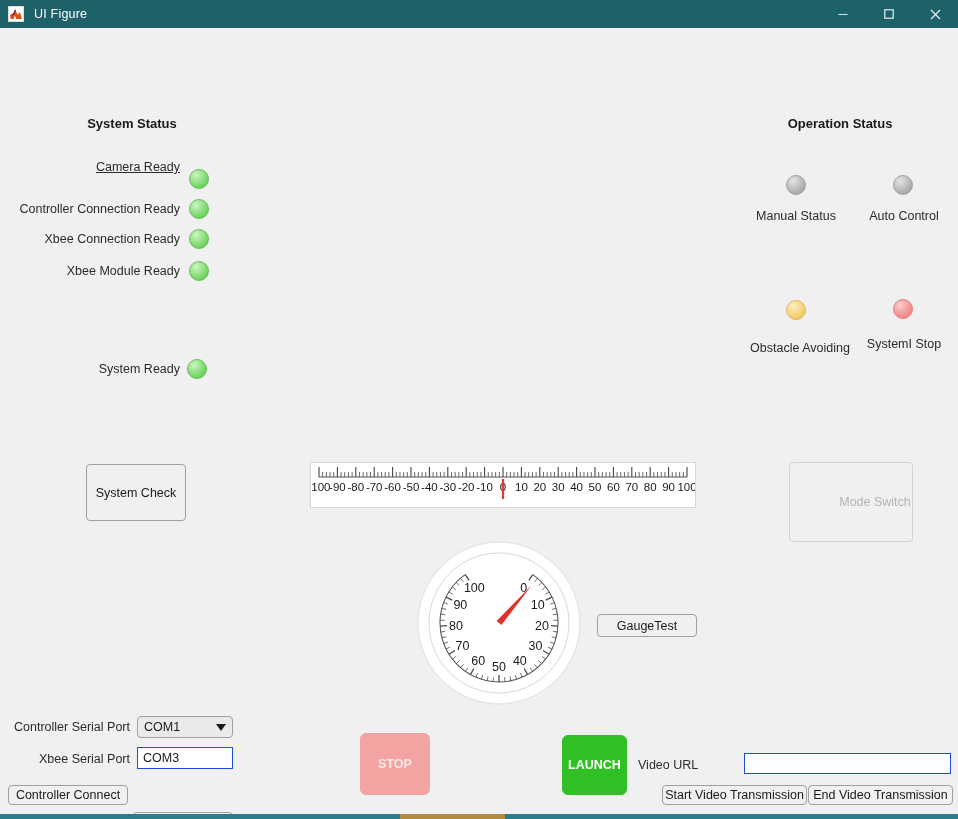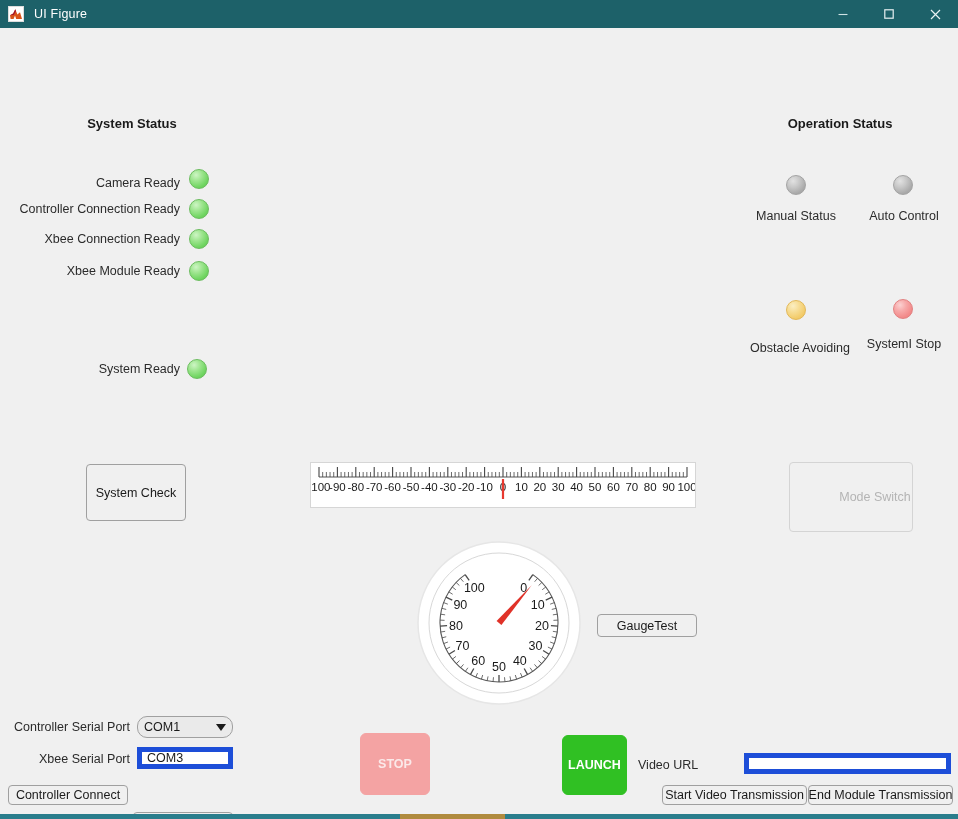--- a/index.html
+++ b/index.html
@@ -135,34 +135,34 @@
     color: #ffffff;
     font-size: 12.5px;
     font-weight: bold;
   }
 
   
   .textfield {
     position: absolute;
     box-sizing: border-box;
     background: #ffffff;
-    border: 5px solid #1d4ed8;
+    border: 1px solid #1d4ed8;
     font-family: "Liberation Sans", sans-serif;
     font-size: 12.5px;
     color: #1a1a1a;
     padding: 0 5px;
     display: flex;
     align-items: center;
   }
   .dropdown {
     position: absolute;
     box-sizing: border-box;
     background: #eaeaea;
     border: 1px solid #a0a0a0;
-    border-radius: 10px;
+    border-radius: 4px;
     font-family: "Liberation Sans", sans-serif;
     font-size: 12.5px;
     color: #1a1a1a;
     display: flex;
     align-items: center;
     padding: 0 6px;
   }
   .dropdown .dd-val { flex: 1 1 auto; }
   .dropdown .dd-arrow {
     width: 0; height: 0;
@@ -227,21 +227,21 @@
     </div>
     <div class="tb-btn">
       <svg width="13" height="13" viewBox="0 0 13 13">
           <path d="M2 2 L11 11 M11 2 L2 11" stroke="#e8f1f2" stroke-width="1.2" fill="none"></path>
         </svg>
     </div>
   </div>
 
   <div class="panel-title" style="left:70px; top:116px; width:124px;">System Status</div>
 
-  <div class="lbl right" style="left:0px; top:176px; width:180px;">Camera Ready</div>
+  <div class="lbl right" style="left:0px; top:160px; width:180px;text-decoration:underline;">Camera Ready</div>
   <div class="lamp lamp-green" style="left:189px; top:169px;"></div>
 
   <div class="lbl right" style="left:0px; top:202px; width:180px;text-align:right;">Controller Connection Ready</div>
   <div class="lamp lamp-green" style="left:189px; top:199px;"></div>
 
   <div class="lbl right" style="left:0px; top:232px; width:180px;">Xbee Connection Ready</div>
   <div class="lamp lamp-green" style="left:189px; top:229px;"></div>
 
   <div class="lbl right" style="left:0px; top:264px; width:180px;">Xbee Module Ready</div>
   <div class="lamp lamp-green" style="left:189px; top:261px;"></div>
@@ -258,21 +258,21 @@
 
   <div class="lamp lamp-grey" style="left:893px; top:175px;"></div>
   <div class="lbl center" style="left:846px; top:209px; width:116px;">Auto Control</div>
 
   <div class="lamp lamp-yellow" style="left:786px; top:300px;"></div>
   <div class="lbl center" style="left:737px; top:341px; width:126px;">Obstacle Avoiding</div>
 
   <div class="lamp lamp-red" style="left:893px; top:299px;"></div>
   <div class="lbl center" style="left:848px; top:337px; width:112px;">SystemI Stop</div>
 
-  <div class="btn disabled" style="left:789px; top:462px; width:124px; height:70px;padding-left:48px;">Mode Switch</div>
+  <div class="btn disabled" style="left:789px; top:462px; width:124px; height:80px;padding-left:48px;">Mode Switch</div>
 
   <div class="lingauge" style="left:310px; top:462px; width:386px; height:46px;">
     <svg id="lingauge-svg" width="384" height="44" viewBox="0 0 384 44">
         <path d="M8 14 H376" stroke="#555" stroke-width="1"></path>
         <path d="M8.00 14 V4" stroke="#444" stroke-width="1.1"></path>
         <path d="M11.68 14 V9" stroke="#444" stroke-width="0.8"></path>
         <path d="M15.36 14 V9" stroke="#444" stroke-width="0.8"></path>
         <path d="M19.04 14 V9" stroke="#444" stroke-width="0.8"></path>
         <path d="M22.72 14 V9" stroke="#444" stroke-width="0.8"></path>
         <path d="M26.40 14 V4" stroke="#444" stroke-width="1.1"></path>
@@ -482,19 +482,19 @@
   <div class="btn" style="left:133px; top:785px; width:100px; height:20px;margin-top:27px;">Xbee Connect</div>
 
   <div class="btn btn-launch" style="left:562px; top:735px; width:65px; height:60px;">LAUNCH</div>
 
   <div class="btn btn-stop" style="left:360px; top:733px; width:70px; height:62px;">STOP</div>
 
   <div class="lbl" style="left:638px; top:758px; width:80px;">Video URL</div>
   <div class="textfield" style="left:744px; top:753px; width:207px; height:21px;" placeholder=""></div>
 
   <div class="btn" style="left:662px; top:785px; width:145px; height:20px;">Start Video Transmission</div>
-  <div class="btn" style="left:808px; top:785px; width:145px; height:20px;">End Module Transmission</div>
+  <div class="btn" style="left:808px; top:785px; width:145px; height:20px;">End Video Transmission</div>
 
   <div class="bottomstrip">
     <div class="seg-gold"></div>
   </div>
 
 </div>
 
 </body></html>

